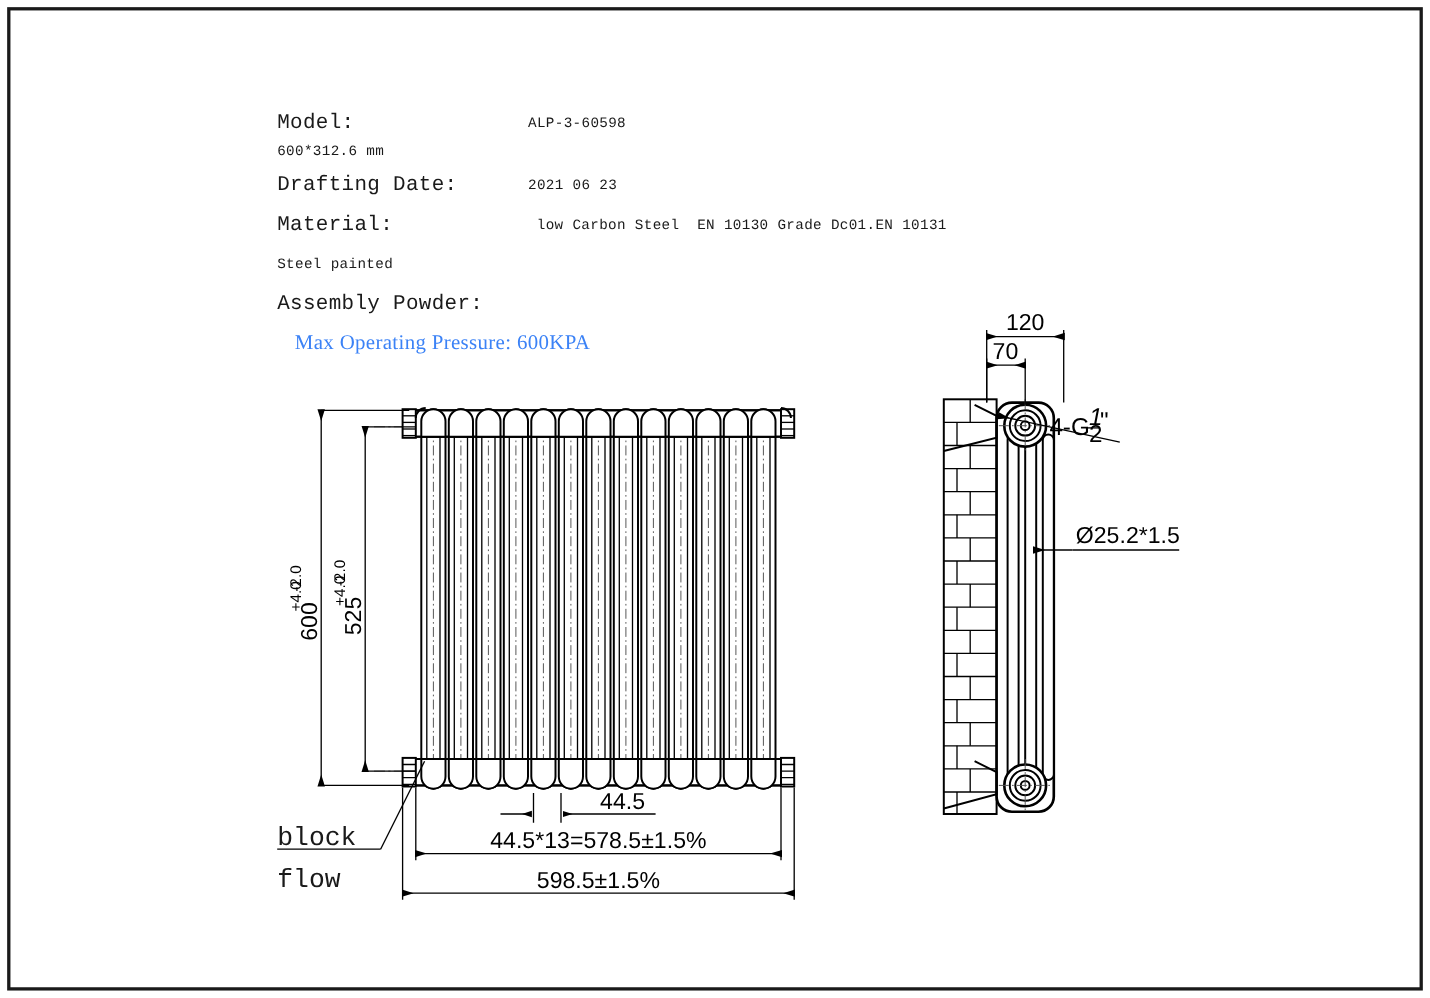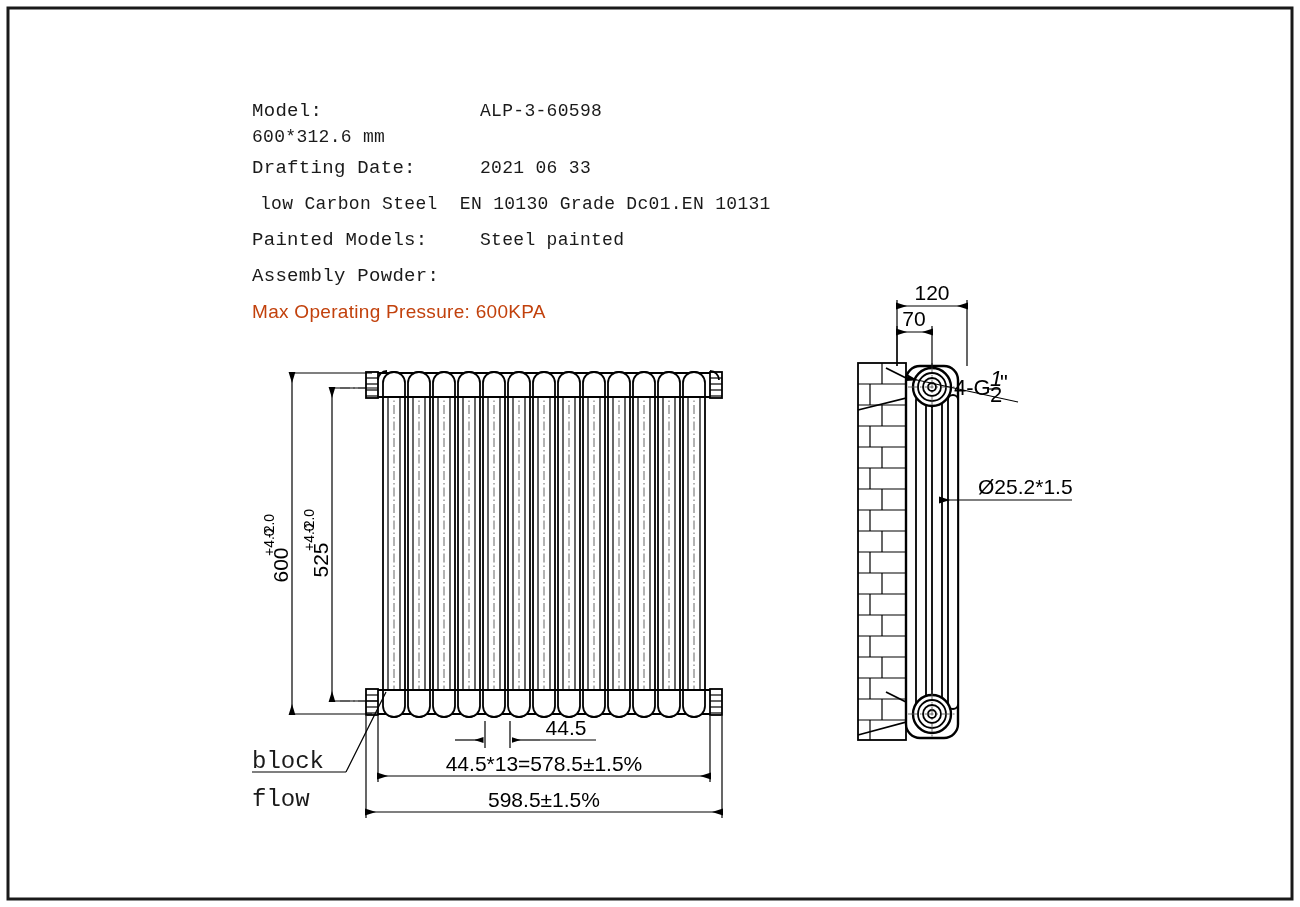--- a/index.html
+++ b/index.html
@@ -45,31 +45,32 @@
   .spec-label {
     font-family: "Liberation Mono", "DejaVu Sans Mono", monospace;
     font-size: 19px;
     letter-spacing: 0.3px;
     width: 228px;
     flex: 0 0 228px;
     color: #1a1a1a;
   }
   .spec-value {
     font-family: "Liberation Mono", "DejaVu Sans Mono", monospace;
-    font-size: 18px;
+    font-size: 13px;
     letter-spacing: 0.3px;
     color: #1a1a1a;
   }
   .spec-value.indented { padding-left: 8px; }
   .spec-single {
-    font-family: Liberation Sans, sans-serif;
+    font-family: Liberation Serif, serif;
     font-size: 19px;
     letter-spacing: 0.3px;
-    color: #c2410c;
+    color: #3b82f6;
     white-space: pre;
+    margin-left: 16px;
   }
   .dim-text {
     font-family: "Liberation Sans", sans-serif;
     font-size: 21px;
     fill: #000;
   }
   .dim-text-sm {
     font-family: "Liberation Sans", sans-serif;
     font-size: 14px;
     fill: #000;
@@ -110,27 +111,27 @@
   <div class="spec-block">
     <div class="spec-row">
       <span class="spec-label">Model:</span>
       <span class="spec-value">ALP-3-60598</span>
     </div>
     <div class="spec-row">
       <span class="spec-value">600*312.6 mm</span>
     </div>
     <div class="spec-row loose">
       <span class="spec-label">Drafting Date:</span>
-      <span class="spec-value">2021 06 33</span>
+      <span class="spec-value">2021 06 23</span>
     </div>
     <div class="spec-row loose">
+      <span class="spec-label">Material:</span>
       <span class="spec-value indented">low Carbon Steel  EN 10130 Grade Dc01.EN 10131</span>
     </div>
     <div class="spec-row loose">
-      <span class="spec-label">Painted Models:</span>
       <span class="spec-value">Steel painted</span>
     </div>
     <div class="spec-row loose">
       <span class="spec-label">Assembly Powder:</span>
     </div>
     <div class="spec-row loose">
       <span class="spec-single">Max Operating Pressure: 600KPA</span>
     </div>
   </div>
 

